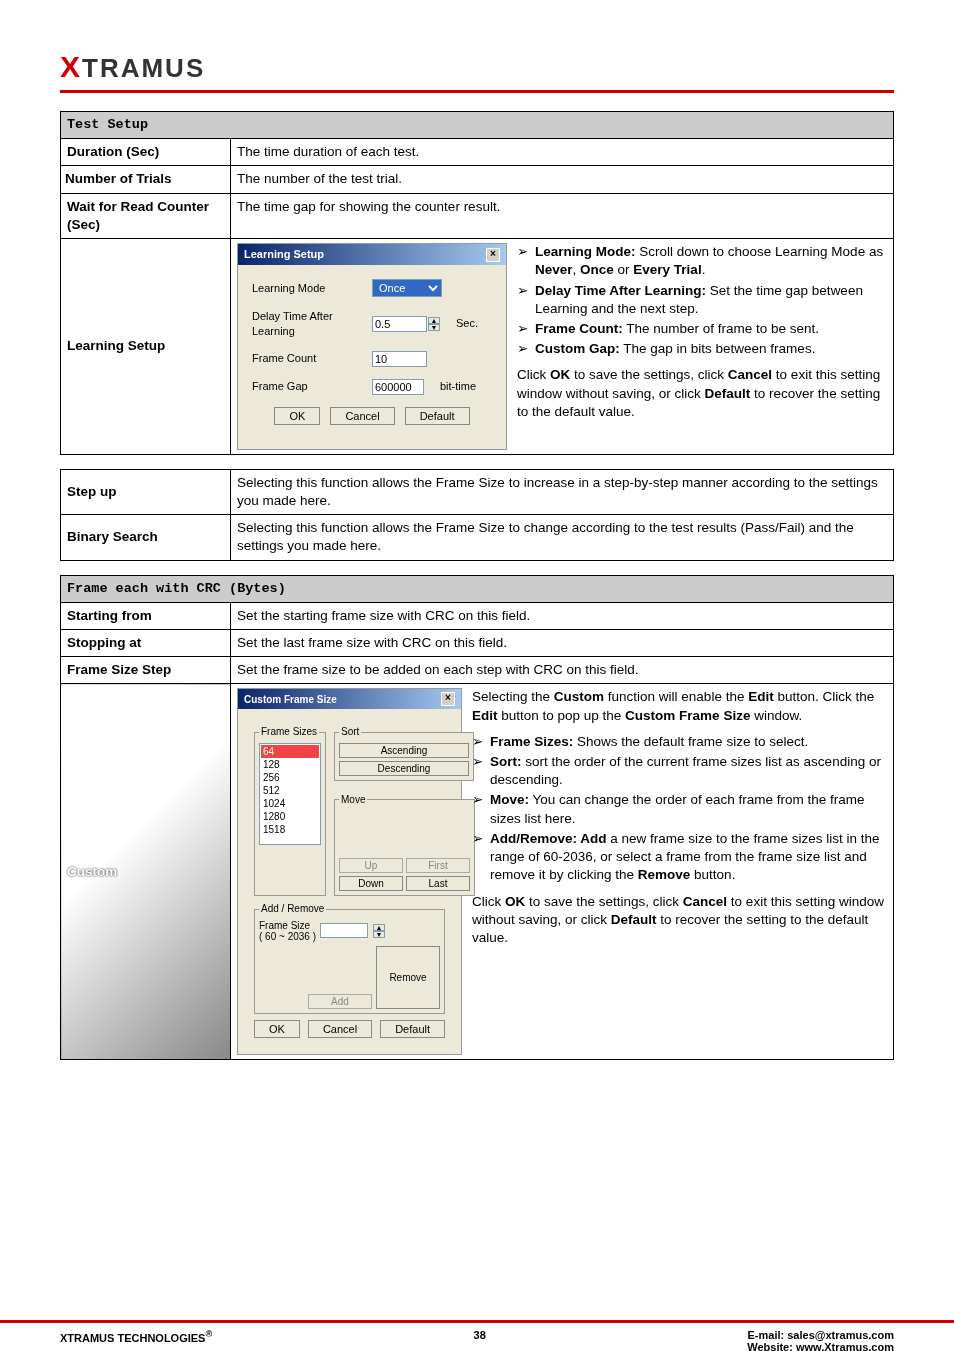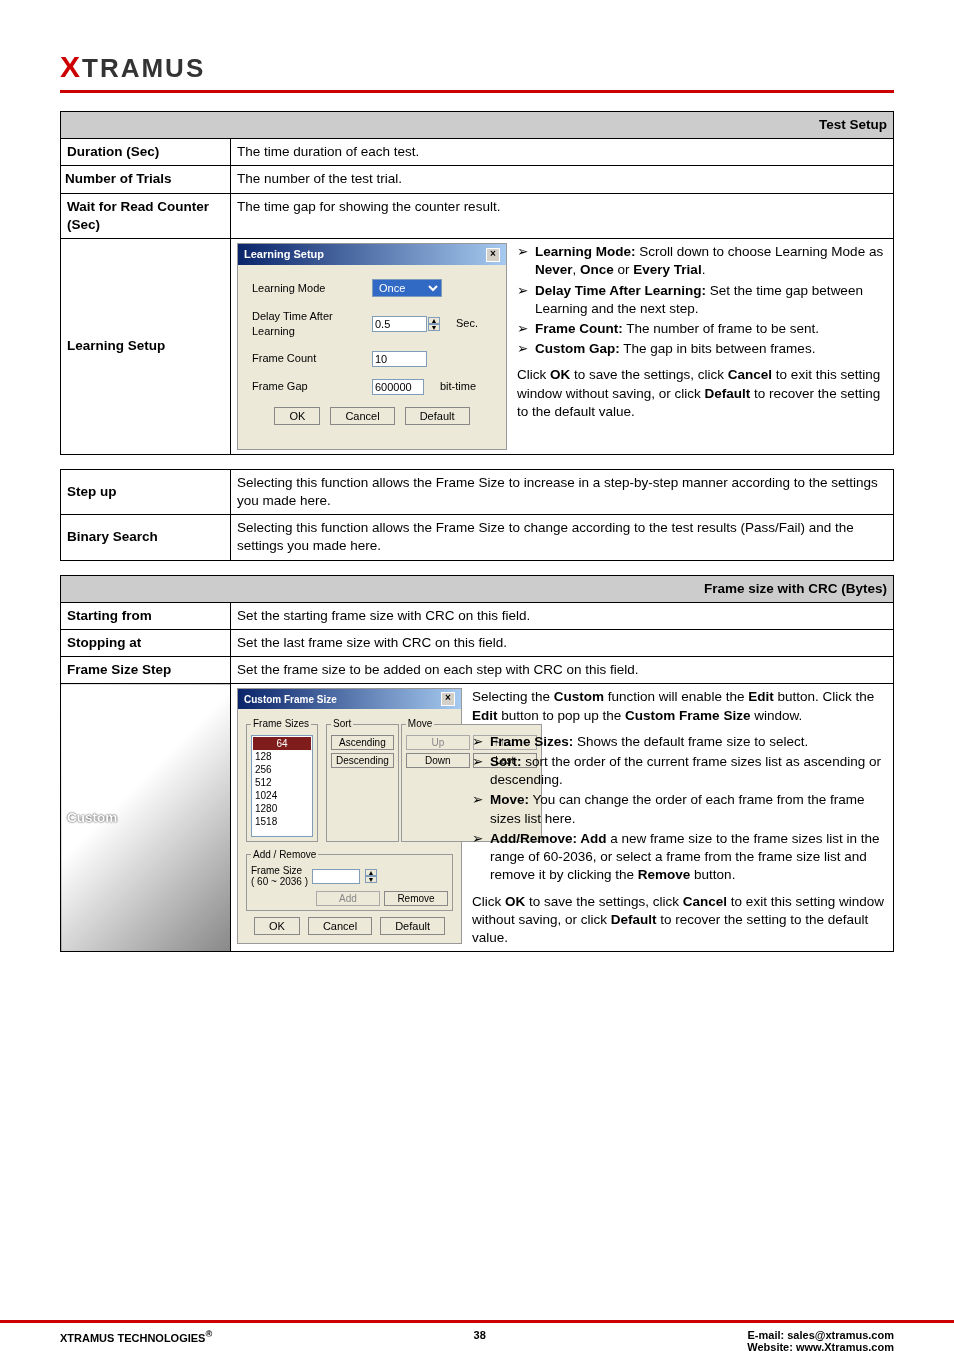--- a/index.html
+++ b/index.html
@@ -3,21 +3,21 @@
 <meta charset="utf-8">
 <style>
   * { box-sizing: border-box; margin: 0; padding: 0; }
   body { font-family: Arial, Helvetica, sans-serif; background: #fff; font-size: 13px; width: 954px; margin: 0 auto; color: #000; }
   .page { padding: 50px 60px 30px 60px; min-height: 1280px; position: relative; }
   .logo { font-size: 26px; font-weight: bold; letter-spacing: 2px; color: #333; }
   .logo .x { color: #c00; font-size: 30px; }
   .hr-top { border: none; border-top: 3px solid #c00; margin: 6px 0 18px 0; }
   table.main { width: 100%; border-collapse: collapse; border: 1.5px solid #000; margin-bottom: 14px; }
   table.main td, table.main th { border: 1px solid #000; padding: 4px 6px; vertical-align: top; font-size: 13.5px; line-height: 1.35; }
-  .section-header { background: #ccc; font-weight: bold; text-align: right; }
+  .section-header { background: #ccc; font-weight: bold; text-align: left; font-family: Liberation Mono, monospace; }
   .label-cell { font-weight: bold; vertical-align: middle !important; width: 170px; }
   .desc-cell { }
   .bullet-list { list-style: none; padding-left: 0; }
   .bullet-list li { display: flex; align-items: baseline; margin-bottom: 2px; }
   .bullet-list li .arrow { width: 18px; flex-shrink:0; }
   .row-content { display: flex; gap: 10px; align-items: flex-start; }
   .dialog-img { flex-shrink: 0; }
   
   .ls-dialog { width: 270px; border: 1px solid #999; background:#ece9d8; font-size: 11px; }
   .ls-title { background: linear-gradient(to right,#0a246a,#a6caf0); color:#fff; padding:3px 6px; display:flex; justify-content:space-between; align-items:center; font-weight:bold;}
@@ -28,30 +28,30 @@
   .ls-row select, .ls-row input[type=text] { font-size:11px; padding:1px 2px; border:1px solid #7f9db9; background:#fff;}
   .ls-row select { width:70px; background:#316ac5; color:#fff;}
   .ls-row input[type=text] { width:55px; }
   .ls-row .unit { margin-left:16px;}
   .spinner { display:inline-flex; flex-direction:column; margin-left:1px;}
   .spinner span { width:12px;height:7px;border:1px solid #7f9db9;font-size:7px;line-height:5px;text-align:center;background:#ece9d8;}
   .ls-buttons { display:flex; justify-content:center; gap:10px; margin-top:8px;}
   .ls-buttons button, .cfs-buttons button { font-size:11px; padding:2px 14px; border:1px solid #888; background:#ece9d8;}
   
   .cfs-dialog { width: 225px; border:1px solid #999; background:#ece9d8; font-size:10px;}
-  .cfs-body { padding:8px; }
+  .cfs-body { padding:16px; }
   .cfs-row1 { display:flex; gap:8px; }
   fieldset.cfs { border:1px solid #999; padding:4px; background:#ece9d8;}
   fieldset.cfs legend { font-size:10px; padding:0 2px;}
   .cfs-list { border:1px solid #7f9db9; background:#fff; width:62px; height:102px; overflow:hidden; font-size:10px; padding:1px;}
-  .cfs-list div.sel { background:#7f1d1d; color:#fff; padding:0 2px;text-align:center;}
+  .cfs-list div.sel { background:#ef4444; color:#fff; padding:0 2px;}
   .cfs-list div { padding:0 2px; line-height:13px;}
-  .cfs-btns-col { display:flex; flex-direction:row; gap:2px; width:140px;}
+  .cfs-btns-col { display:flex; flex-direction:column; gap:12px; width:140px;}
   .cfs-mini-btn { font-size:10px; padding:1px 4px; border:1px solid #888; background:#ece9d8; width:64px;}
-  .cfs-mini-btn.dis { color:#888; border-color:#aaa;}
+  .cfs-mini-btn.dis { color:#888; border-color:#aaa;margin-top:48px;}
   .cfs-move-grid { display:grid; grid-template-columns:1fr 1fr; gap:3px;}
   .cfs-addrem-row { display:flex; align-items:center; gap:4px;}
   .cfs-addrem-row input { width:48px; border:1px solid #7f9db9; font-size:10px; padding:1px;}
   .cfs-buttons { display:flex; justify-content:center; gap:8px; margin-top:6px;}
   .footer { border-top: 3px solid #c00; margin-top: 40px; padding: 6px 60px 0 60px; display:flex; justify-content:space-between; font-size:11px; font-weight:bold;}
   .footer .right { text-align:right; font-weight:normal;}
   .footer .right b { font-weight:bold;}
   .center { text-align:center; font-weight:bold;}
   b { font-weight:bold; }
 </style>
@@ -158,21 +158,21 @@
     <tr>
       <td class="label-cell">Binary Search</td>
       <td class="desc-cell">Selecting this function allows the Frame Size to change according to the test results (Pass/Fail) and the settings you made here.</td>
     </tr>
   </tbody>
     </table>
 
   <table class="main">
     <tbody>
         <tr>
-          <td class="section-header" colspan="2">Frame size with CRC (Bytes)</td>
+          <td class="section-header" colspan="2">Frame each with CRC (Bytes)</td>
         </tr>
     <tr>
       <td class="label-cell">Starting from</td>
       <td class="desc-cell">Set the starting frame size with CRC on this field.</td>
     </tr>
     <tr>
       <td class="label-cell">Stopping at</td>
       <td class="desc-cell">Set the last frame size with CRC on this field.</td>
     </tr>
     <tr>

